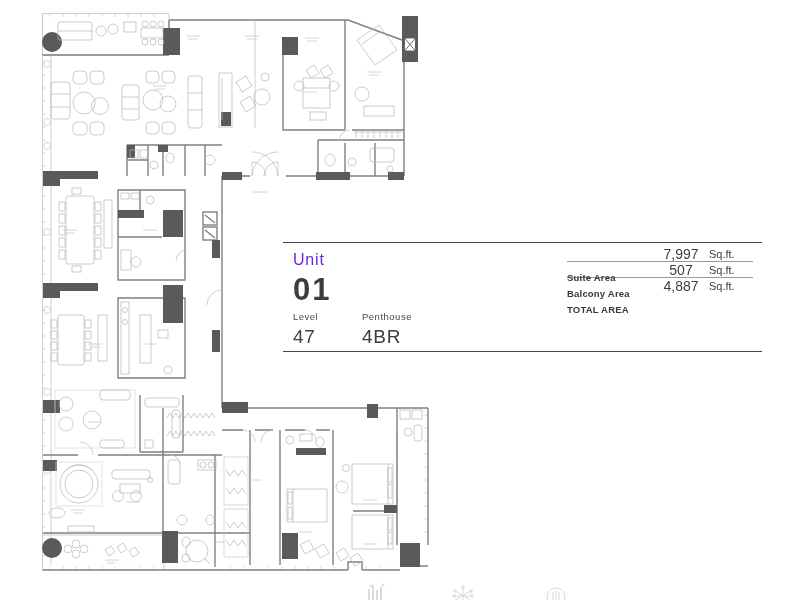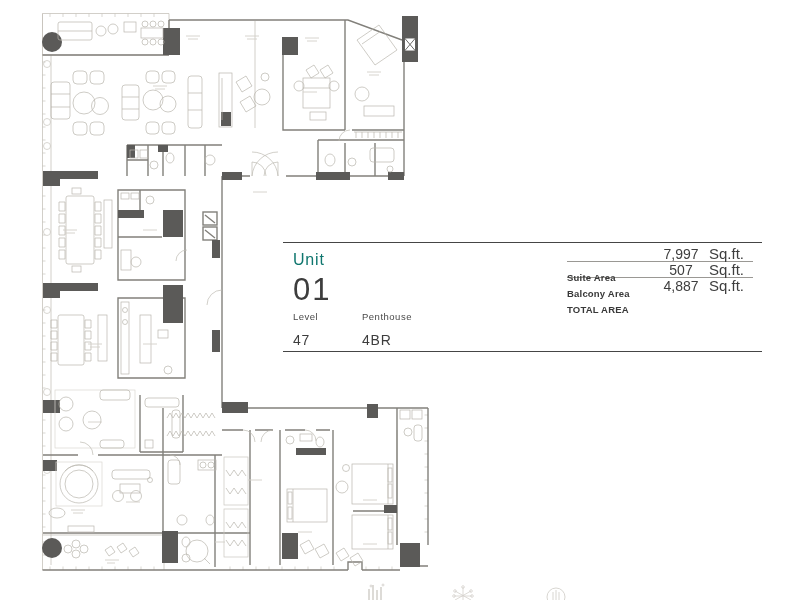--- a/index.html
+++ b/index.html
@@ -9,35 +9,35 @@
     font-family:"Liberation Sans", sans-serif;
     color:#3c3c3c;
   }
   #plan-svg{position:absolute;left:0;top:0;}
   
   #info-panel{position:absolute;left:283px;top:242px;width:479px;height:110px;}
   .rule{position:absolute;left:0;width:100%;height:0;border-top:1.5px solid #454545;}
   .rule.top{top:0;}
   .rule.bottom{top:109px;}
   .unit-block{position:absolute;left:10px;top:9px;}
-  .unit-label{font-size:16px;letter-spacing:.8px;color:#0f766e;}
-  .unit-number{font-size:31px;letter-spacing:2px;color:#3d3d3d;margin-top:3px;font-weight:400;}
+  .unit-label{font-size:16px;letter-spacing:.8px;color:#6d28d9;}
+  .unit-number{font-size:31px;letter-spacing:2px;color:#3d3d3d;margin-top:3px;font-weight:700;}
   .meta-block{position:absolute;top:69px;}
   .meta-block.level{left:10px;}
   .meta-block.type{left:79px;}
   .meta-label{font-size:9.5px;letter-spacing:.5px;color:#4a4a4a;text-align:right;}
-  .meta-value{font-size:14px;letter-spacing:.8px;color:#3d3d3d;margin-top:10px;}
+  .meta-value{font-size:19px;letter-spacing:.8px;color:#3d3d3d;margin-top:4px;}
   
   .area-table{position:absolute;left:284px;top:4px;width:186px;}
   .area-row{display:flex;align-items:center;height:15px;}
   .area-row.sep{border-bottom:1px solid #9a9894;}
   .area-row .lbl{flex:0 0 96px;font-size:9.5px;font-weight:700;color:#383838;letter-spacing:.2px;margin-top:48px;}
   .area-row .val{flex:0 0 36px;font-size:14px;text-align:center;color:#3e3e3e;}
   .area-row .spacer{flex:0 0 10px;}
-  .area-row .unt{flex:1;font-size:15px;color:#3e3e3e;}
+  .area-row .unt{flex:1;font-size:11px;color:#3e3e3e;}
 </style>
 </head>
 <body>
 
 <svg id="plan-svg" width="800" height="600" viewBox="0 0 800 600">
 
   <g stroke="#c6c3bb" fill="none" stroke-width="0.8">
     <path d="M42.5,13.5 H169 V55 H42.5 Z"></path>
     <path d="M42.5,13.5 V570"></path>
     <path d="M51,55 V565"></path>

